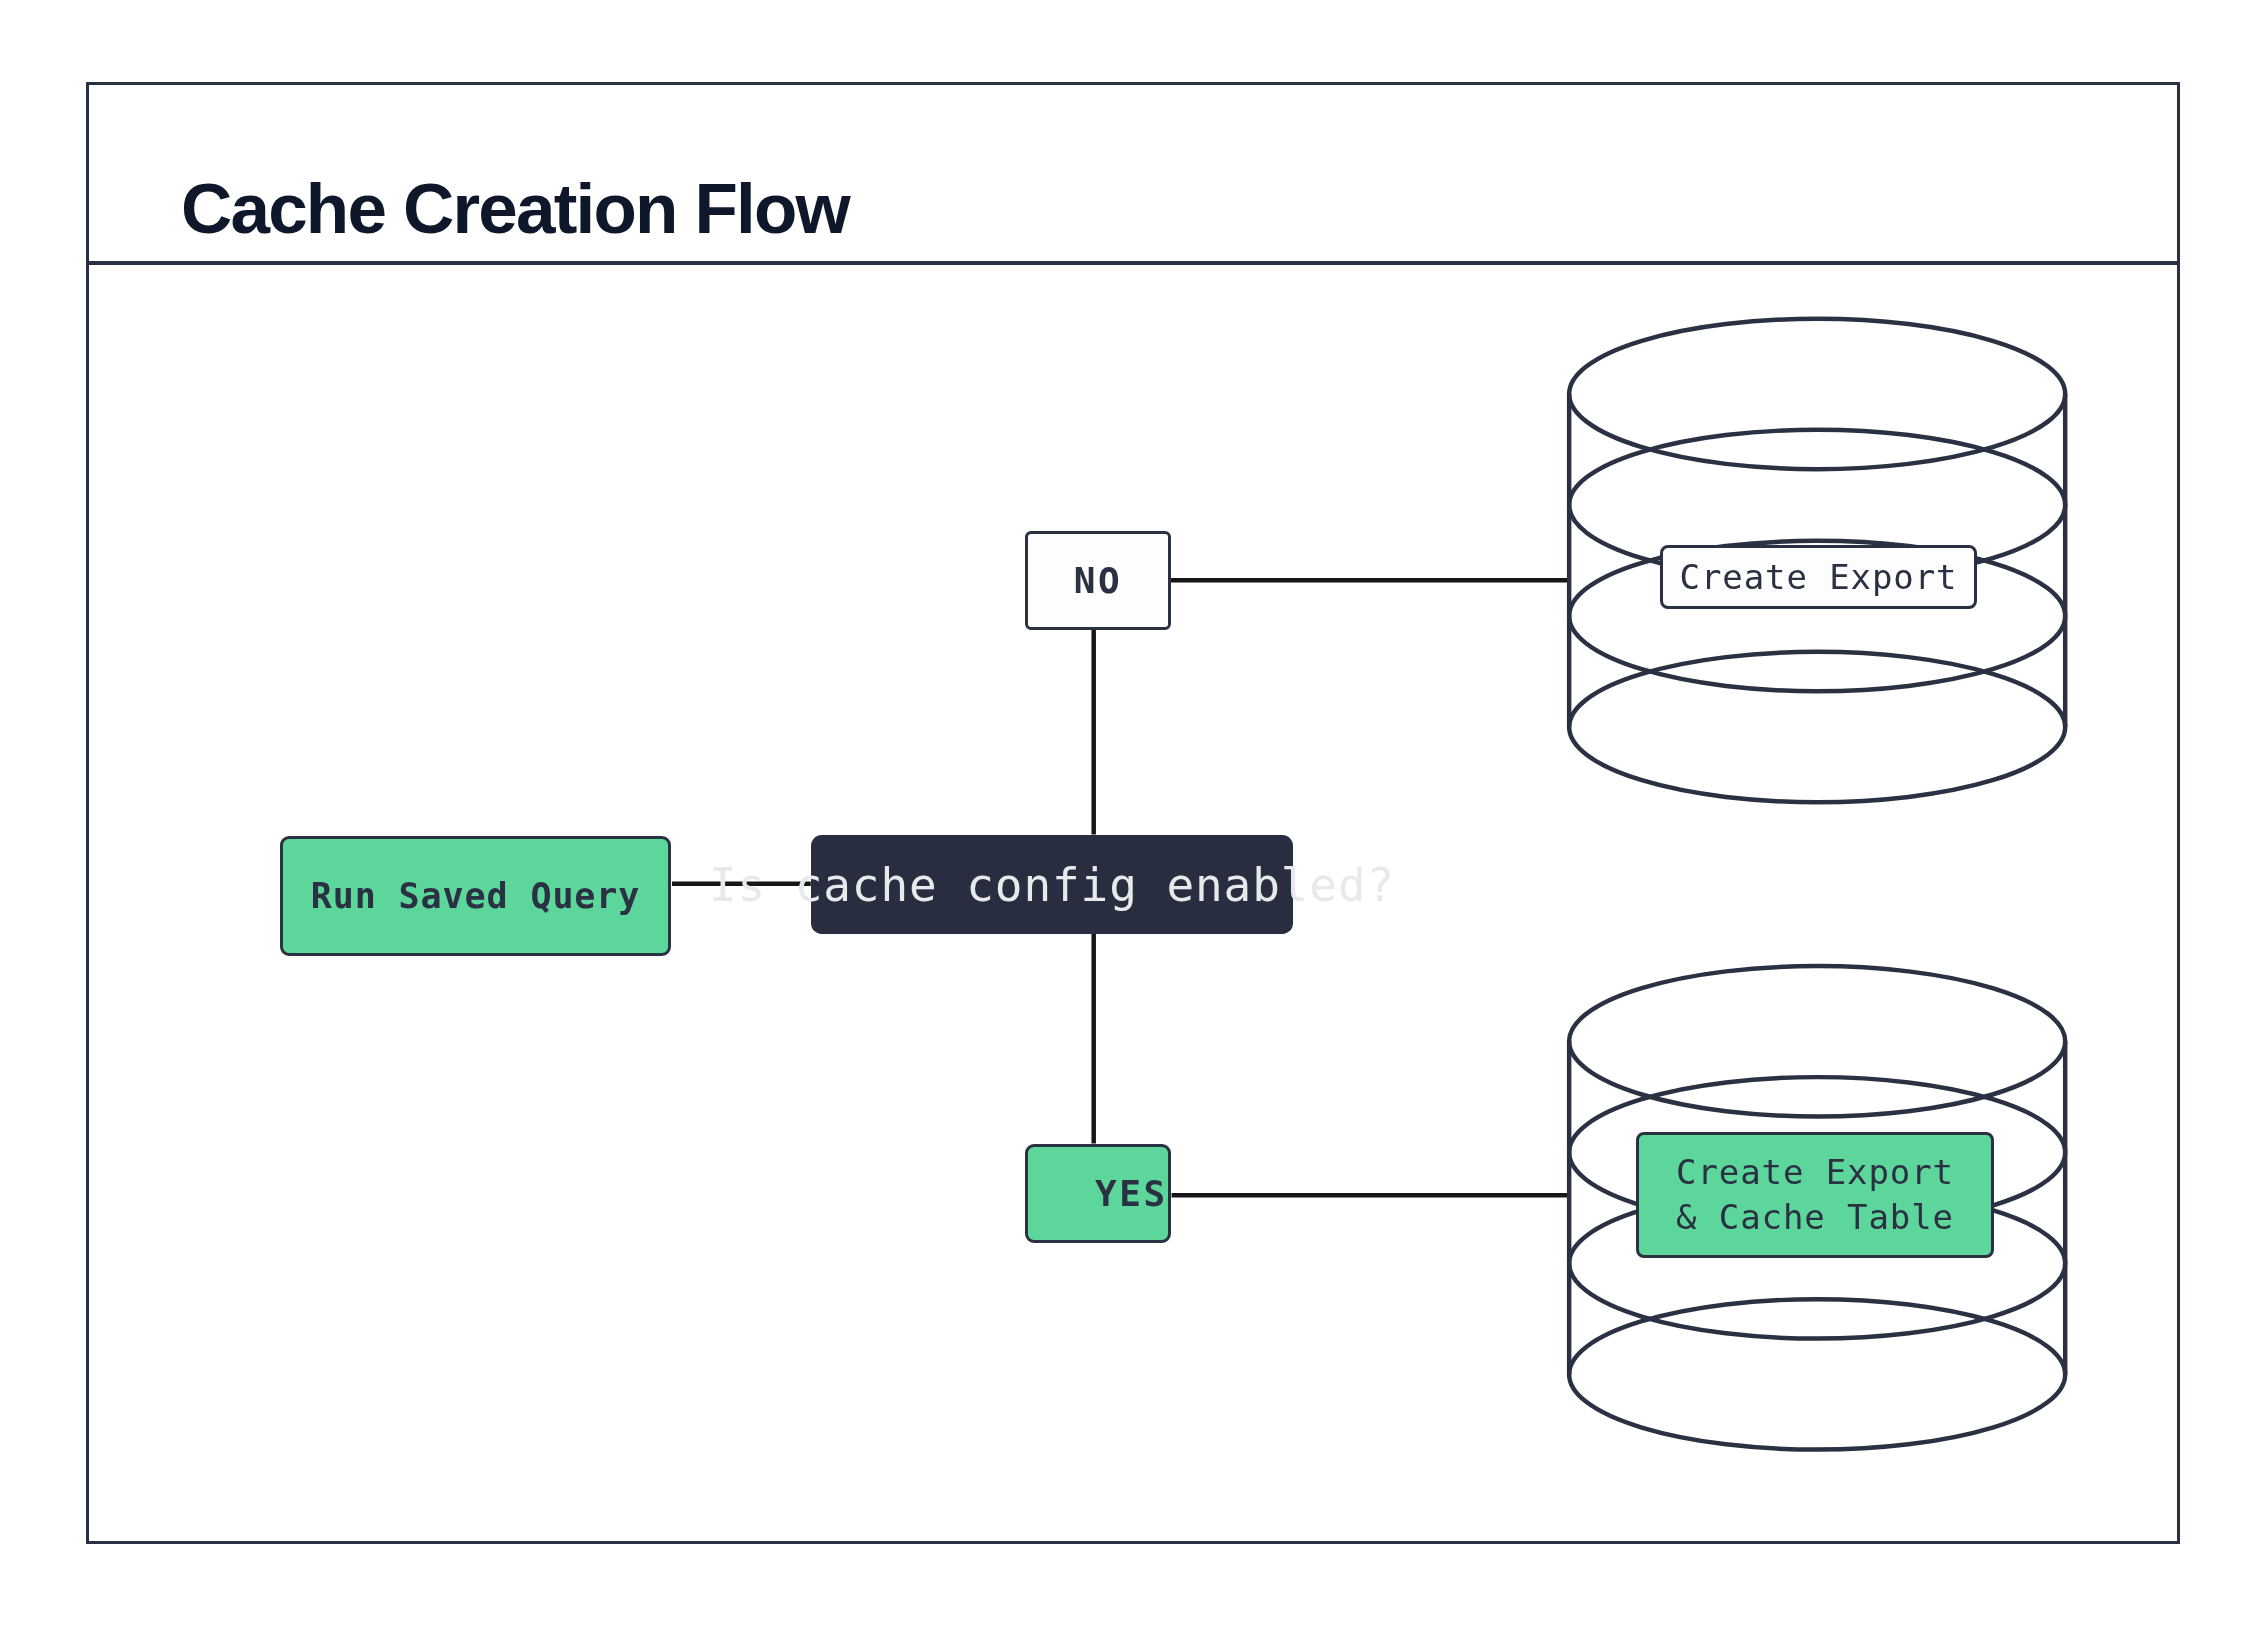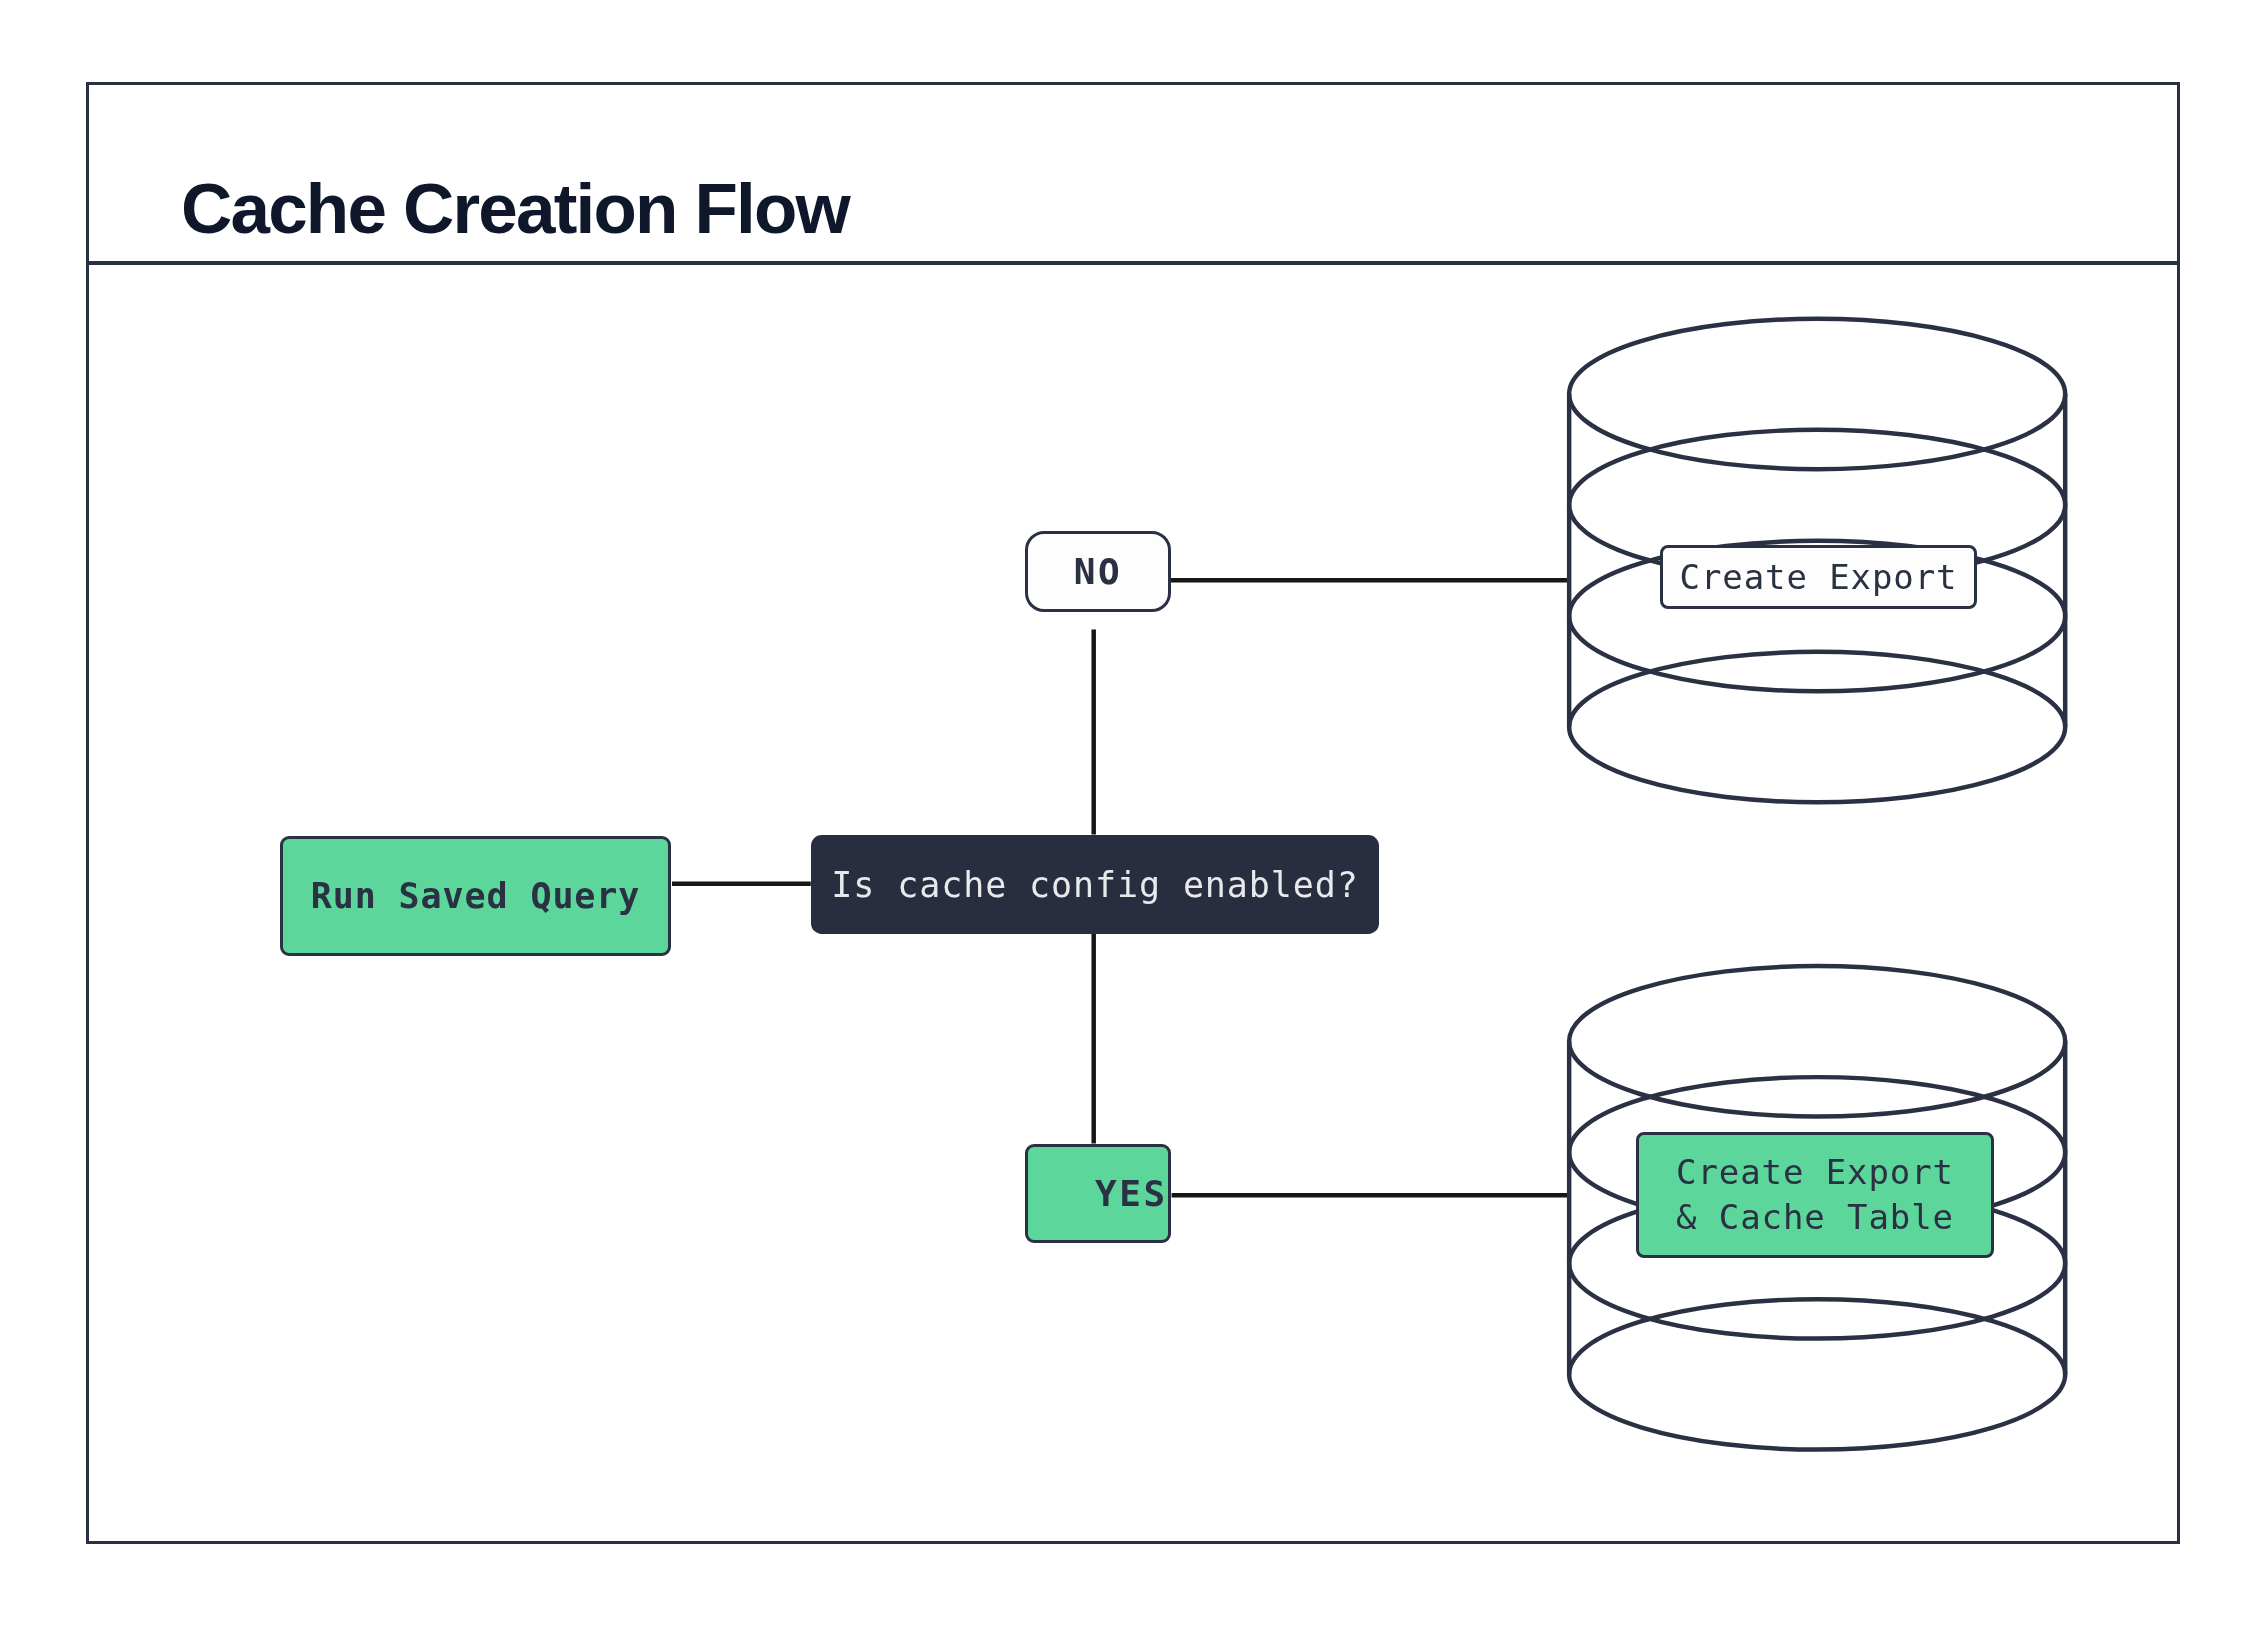--- a/index.html
+++ b/index.html
@@ -18,25 +18,25 @@
          color:#0f172a;white-space:nowrap;}
 
   svg.diagram{position:absolute;left:0;top:0;width:2268px;height:1626px;}
 
   .node{position:absolute;box-sizing:border-box;display:flex;
         align-items:center;justify-content:center;text-align:center;
         white-space:pre;color:#2A3142;letter-spacing:0.9px;}
   .node-start{left:280px;top:836px;width:391px;height:120px;
         background:#5DD69C;border:3.6px solid #2A3142;border-radius:9px;
         font-size:35px;font-weight:700;}
-  .node-decision{left:811px;top:835px;width:568px;height:99px;
+  .node-decision{left:811px;top:835px;width:482px;height:99px;
         background:#282E3F;border-radius:10.7px;color:#E8E9EB;
-        font-size:35px;font-weight:500;}
-  .node-no{left:1025px;top:531px;width:146px;height:81px;
-        background:#FDFDFE;border:3.6px solid #2A3142;border-radius:19px;
+        font-size:46px;font-weight:500;}
+  .node-no{left:1025px;top:531px;width:146px;height:99px;
+        background:#FDFDFE;border:3.6px solid #2A3142;border-radius:6px;
         font-size:36px;font-weight:bold;letter-spacing:2.7px;}
   .node-yes{left:1025px;top:1144px;width:146px;height:99px;
         background:#5DD69C;border:3.6px solid #2A3142;border-radius:9px;
         font-size:36px;font-weight:bold;letter-spacing:2.7px;justify-content:flex-end;}
   .label-export{left:1660px;top:545px;width:317px;height:64px;
         background:#FDFDFE;border:3.6px solid #2A3142;border-radius:8px;
         font-size:34px;font-weight:500;}
   .label-export-cache{left:1636px;top:1132px;width:358px;height:126px;
         background:#5DD69C;border:3.6px solid #2A3142;border-radius:8px;
         font-size:34px;font-weight:500;flex-direction:column;line-height:1.32;}

